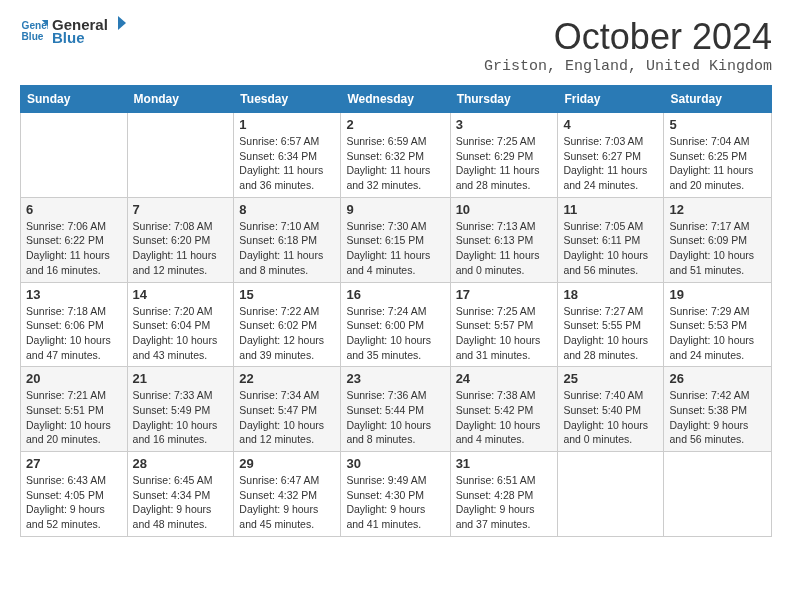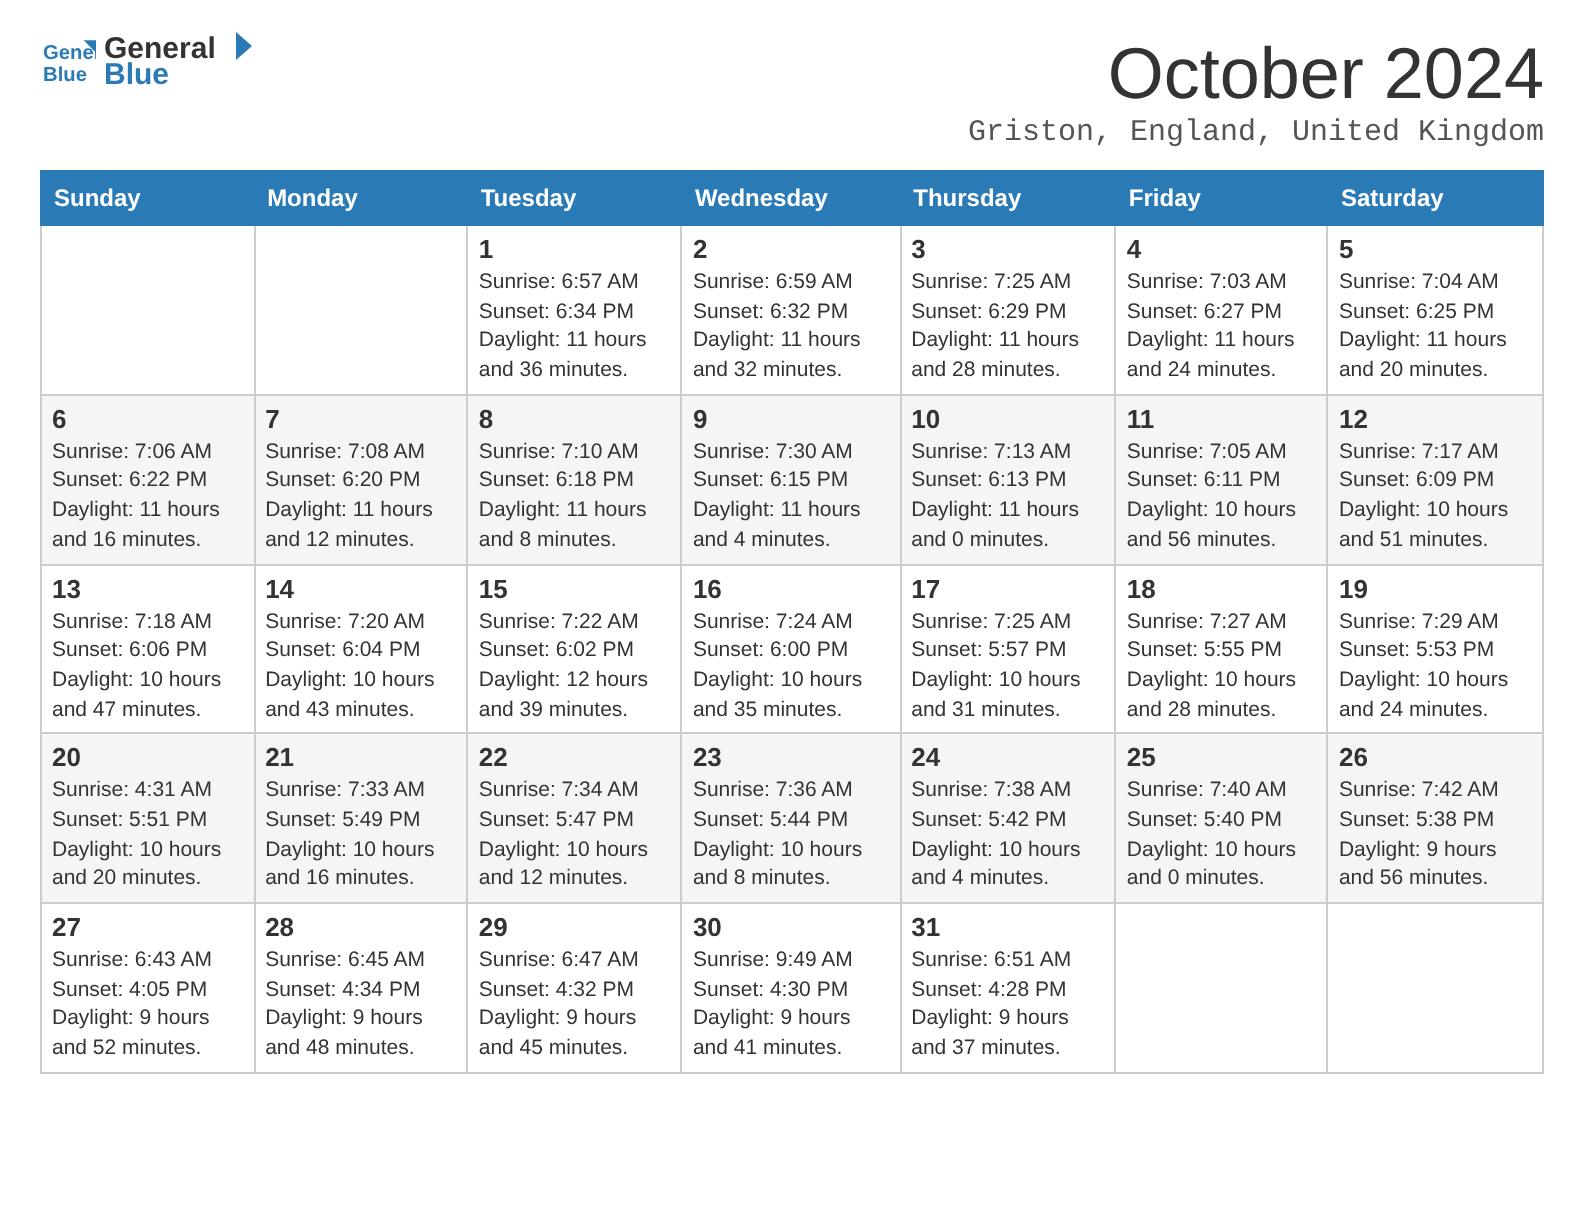--- a/index.html
+++ b/index.html
@@ -272,21 +272,21 @@
             <div>Sunrise: 7:29 AM</div>
             <div>Sunset: 5:53 PM</div>
             <div>Daylight: 10 hours and 24 minutes.</div>
           </div>
         </td>
       </tr>
       <tr>
         <td>
           <div class="day-number">20</div>
           <div class="day-detail">
-            <div>Sunrise: 4:31 AM</div>
+            <div>Sunrise: 7:21 AM</div>
             <div>Sunset: 5:51 PM</div>
             <div>Daylight: 10 hours and 20 minutes.</div>
           </div>
         </td>
         <td>
           <div class="day-number">21</div>
           <div class="day-detail">
             <div>Sunrise: 7:33 AM</div>
             <div>Sunset: 5:49 PM</div>
             <div>Daylight: 10 hours and 16 minutes.</div>

